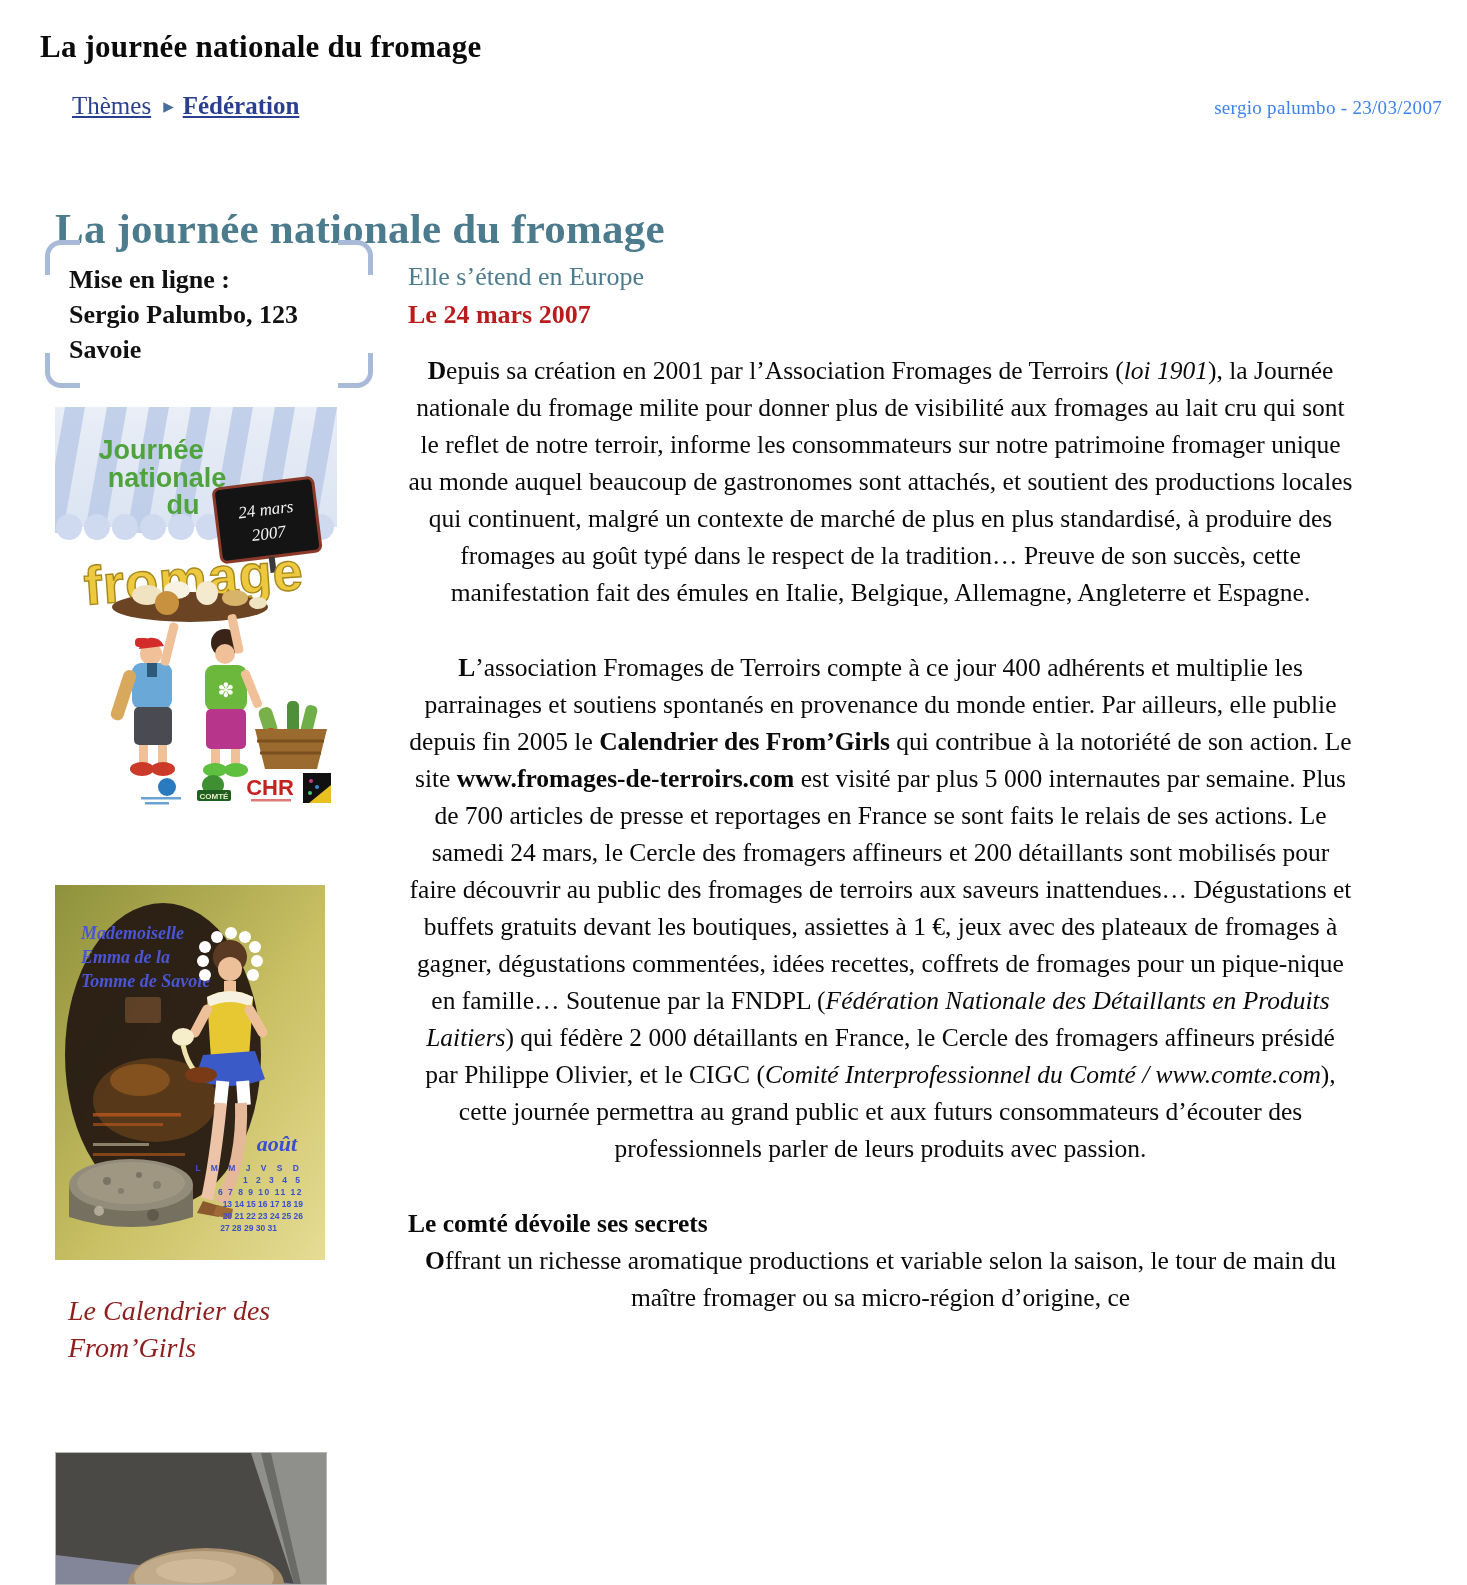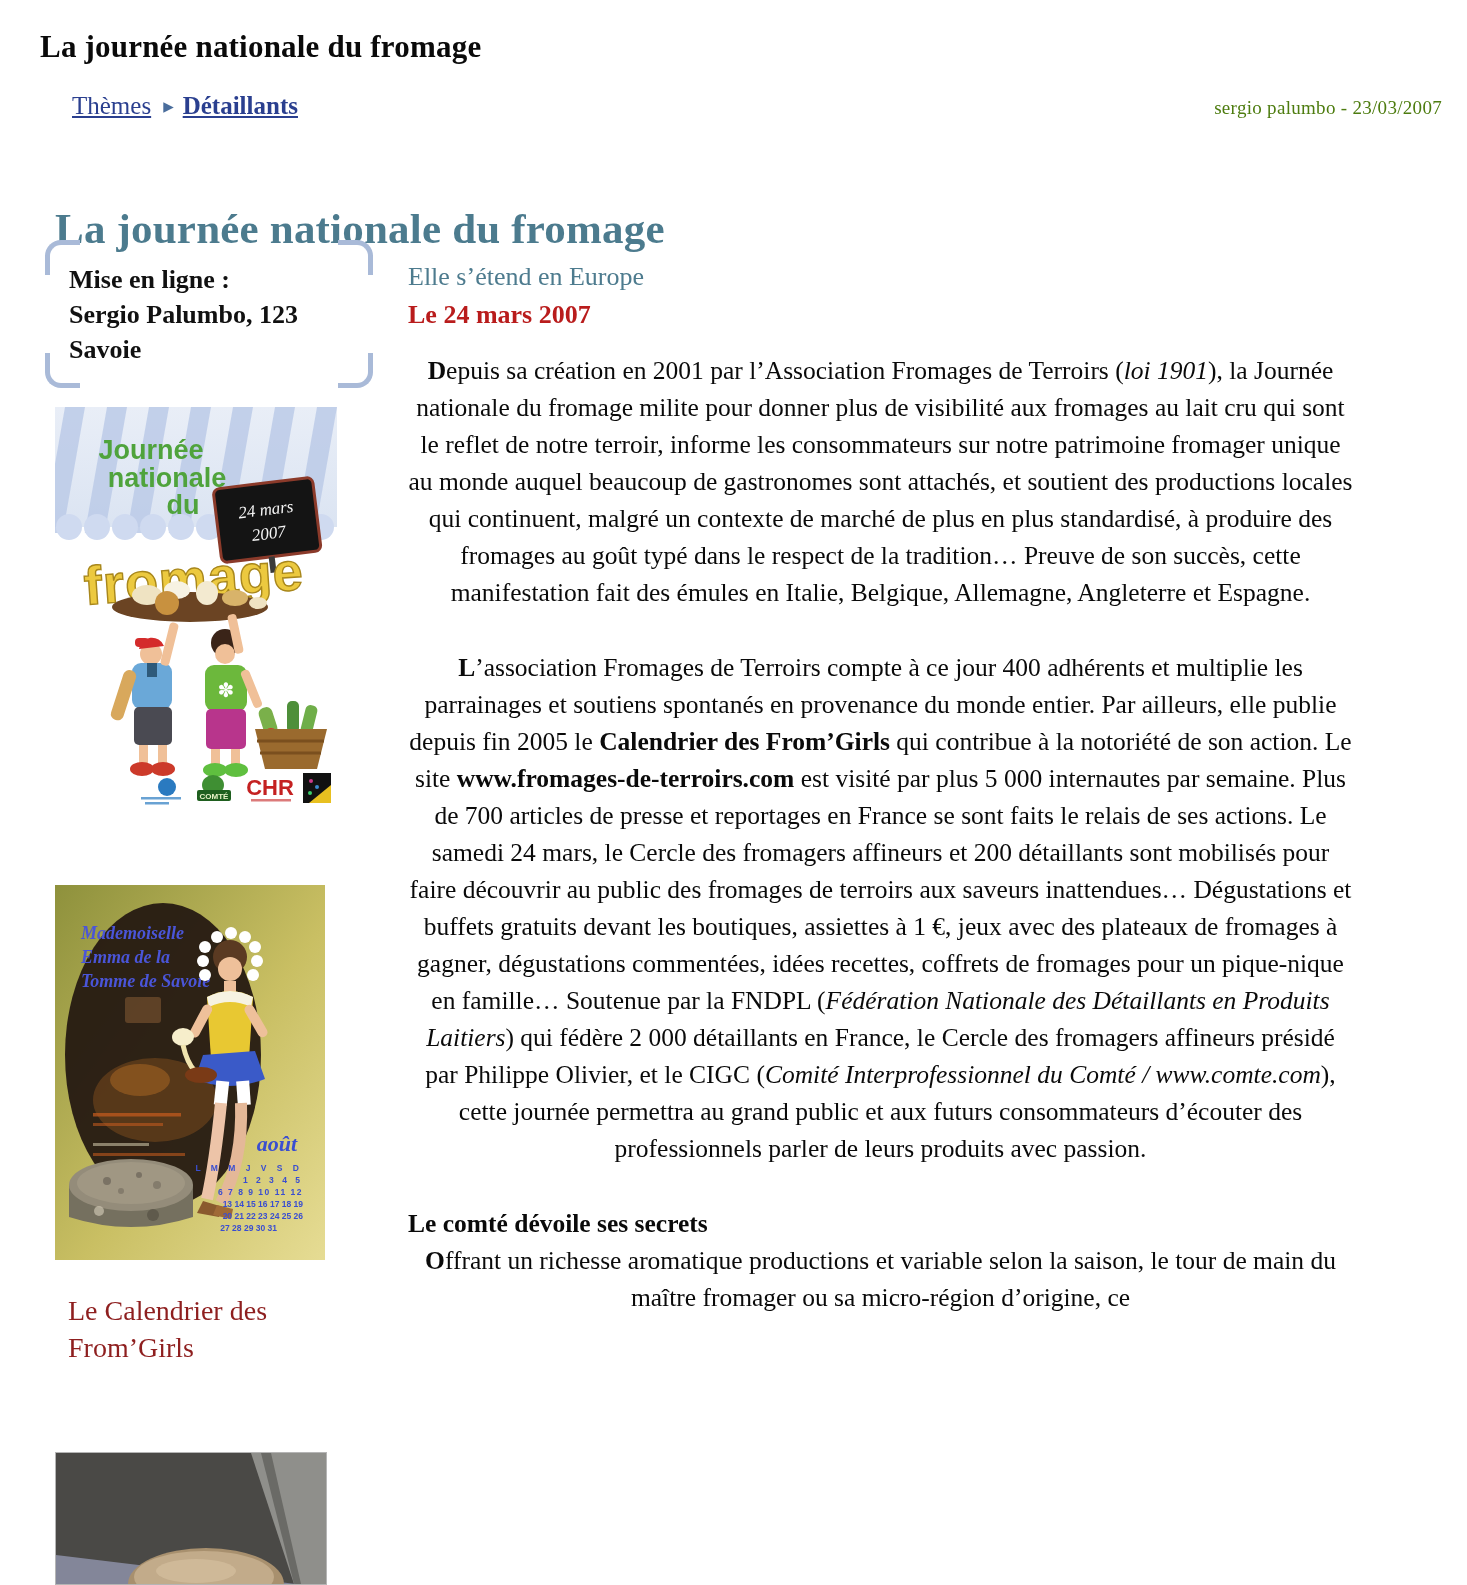--- a/index.html
+++ b/index.html
@@ -18,21 +18,21 @@
     display:flex;align-items:baseline;margin-left:32px;
   }
   .crumb-link{
     font-size:25px;color:#2a3f8f;text-decoration:underline;cursor:pointer;
   }
   .crumb-link.bold{font-weight:bold;}
   .crumb-arrow{
     font-size:21px;color:#4a6d9c;margin:0 9px 0 12px;position:relative;top:-1px;
   }
   .author-date{
-    margin-left:auto;font-size:19px;color:#4d7c0f;letter-spacing:.3px;
+    margin-left:auto;font-size:19px;color:#3b82f6;letter-spacing:.3px;
   }
   .article-heading{
     position:absolute;left:55px;top:168px;
     font-size:43px;font-weight:bold;color:#4c7b8e;letter-spacing:.2px;
   }
   
   .byline-box{position:absolute;left:45px;top:240px;width:328px;height:148px;font-family:Liberation Serif, serif;}
   .byline-box .corner{position:absolute;width:30px;height:30px;border:0 solid #a9bad8;}
   .byline-box .tl{left:0;top:0;border-left-width:5px;border-top-width:5px;border-top-left-radius:16px;}
   .byline-box .tr{right:0;top:0;border-right-width:5px;border-top-width:5px;border-top-right-radius:16px;}
@@ -59,37 +59,37 @@
   }
   .section-heading{
     font-size:25.5px;line-height:37px;font-weight:bold;margin:20px 0 0 0;
   }
   .body-col p.after-heading{margin-top:0;}
   
   .poster-wrap{position:absolute;left:55px;top:407px;width:282px;height:403px;}
   .calendar-wrap{position:absolute;left:55px;top:885px;width:306px;height:375px;}
   .caption{
     position:absolute;left:68px;top:1292px;width:310px;
-    font-size:28px;line-height:37px;color:#8e1f1f;
+    font-size:28px;line-height:37px;font-style:italic;color:#8e1f1f;
   }
   .cheese-photo-wrap{
     position:absolute;left:55px;top:1452px;width:272px;height:133px;
     border:1px solid #b5b5b5;box-sizing:border-box;
   }
   svg{display:block;}
 </style>
 </head>
 <body>
 
 <h1 class="page-title">La journée nationale du fromage</h1>
 
 <div class="breadcrumb-row">
   <a class="crumb-link">Thèmes</a>
   <span class="crumb-arrow">▸</span>
-  <a class="crumb-link bold">Détaillants</a>
+  <a class="crumb-link bold">Fédération</a>
   <span class="author-date">sergio palumbo - 23/03/2007</span>
 </div>
 
 <h2 class="article-heading">La journée nationale du fromage</h2>
 
 <div class="byline-box">
   <div class="corner tl"></div>
   <div class="corner tr"></div>
   <div class="corner bl"></div>
   <div class="corner br"></div>

